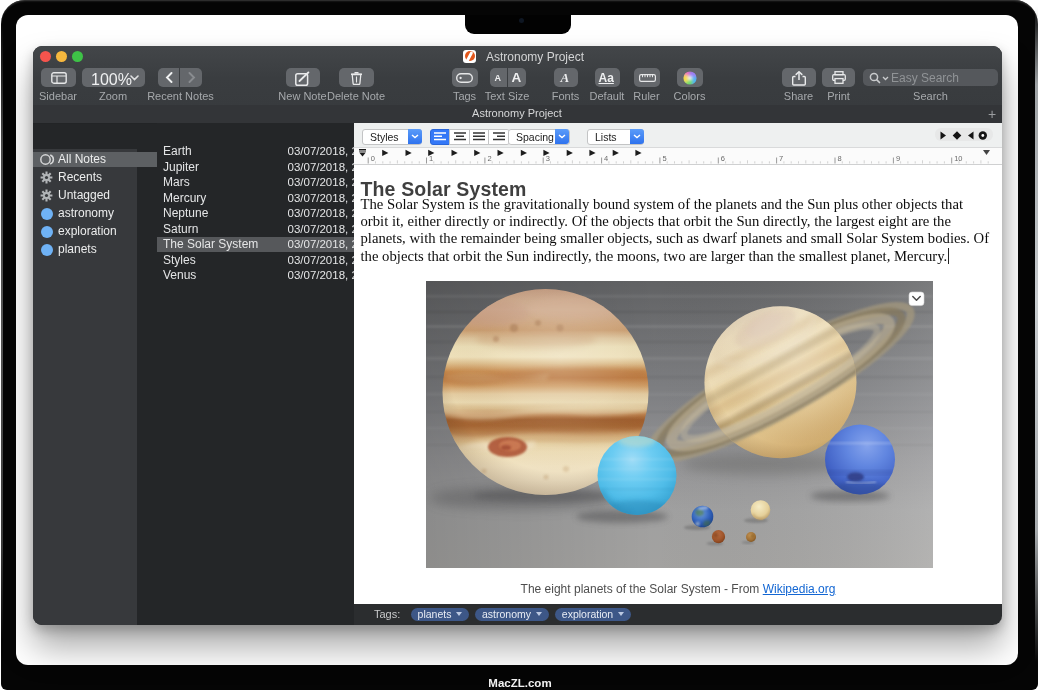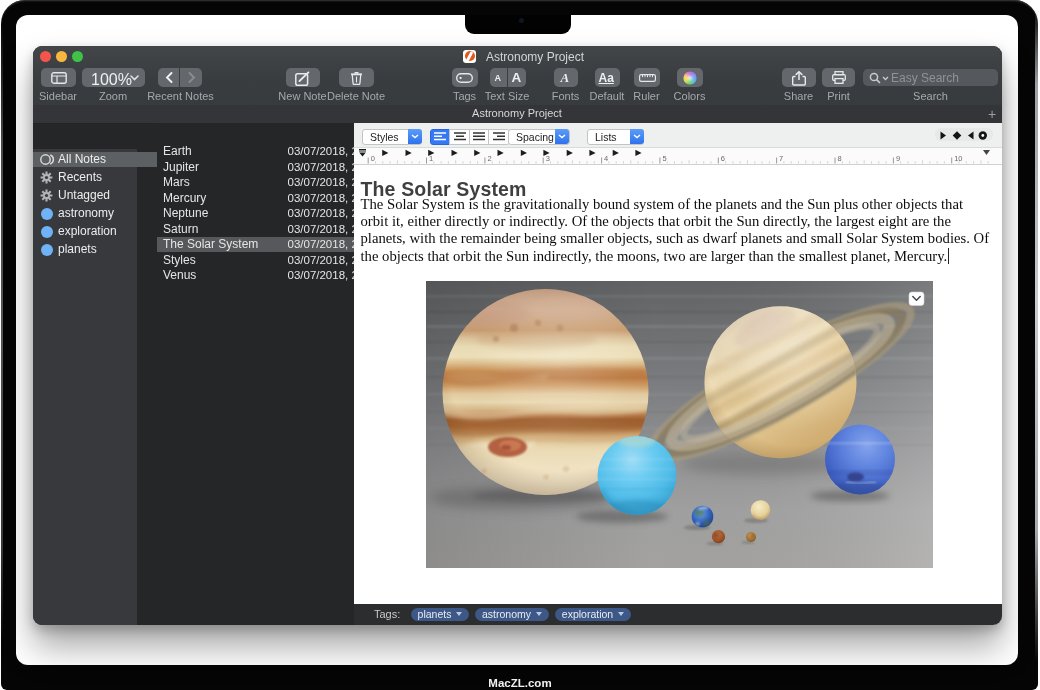--- a/index.html
+++ b/index.html
@@ -744,20 +744,21 @@
 <circle cx="290" cy="254" r="2.6" fill="#84451f" opacity="0.7" filter="url(#b1)"></circle>
 <circle cx="325" cy="256" r="5" fill="url(#mer)"></circle>
 <circle cx="326.5" cy="255" r="1.7" fill="#8a6328" opacity="0.8" filter="url(#b1)"></circle>
 
 <g>
   <rect x="483" y="11" width="15" height="13.6" rx="3" fill="#fefefe" stroke="#d6d6d6" stroke-width="0.6"></rect>
   <path d="M486.8 15.5l3.7 3.7 3.7-3.7" fill="none" stroke="#4a4a4a" stroke-width="1.5" stroke-linecap="round" stroke-linejoin="round"></path>
 </g>
 </svg>
         </div>
+        <div class="abs" style="left:0;top:417px;width:648px;text-align:center;font-size:12px;color:#4e4e4e;">The eight planets of the Solar System - From <span style="color:#1266d3;text-decoration:underline;">Wikipedia.org</span></div>
       </div>
       <div id="tagsbar" class="abs">
         <span class="abs" style="left:20px;top:4px;font-size:11px;color:#c9cacb;">Tags:</span>
         <div class="abs pill" style="left:57px;width:58px;">planets <span class="chev"></span></div>
         <div class="abs pill" style="left:121px;width:74px;">astronomy <span class="chev"></span></div>
         <div class="abs pill" style="left:201px;width:76px;">exploration <span class="chev"></span></div>
       </div>
     </div>
   </div>
 </div>

